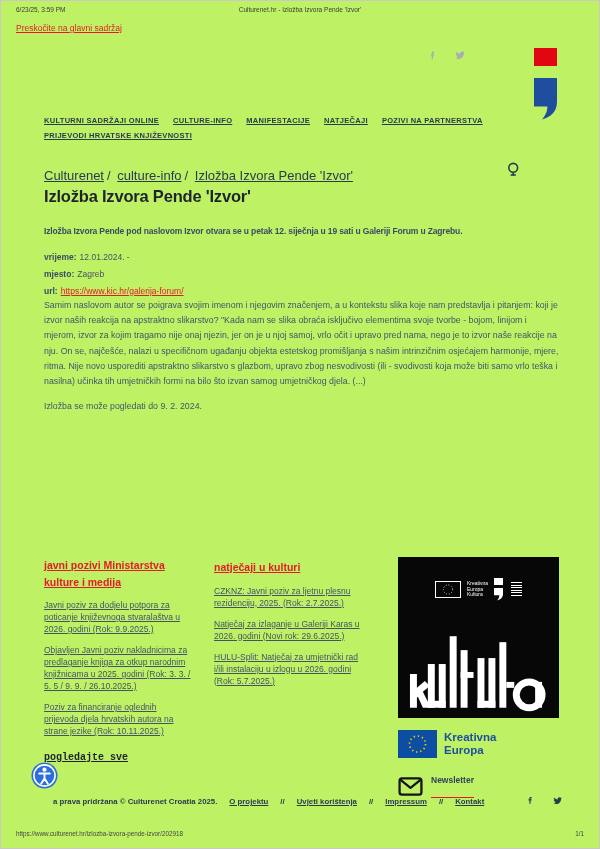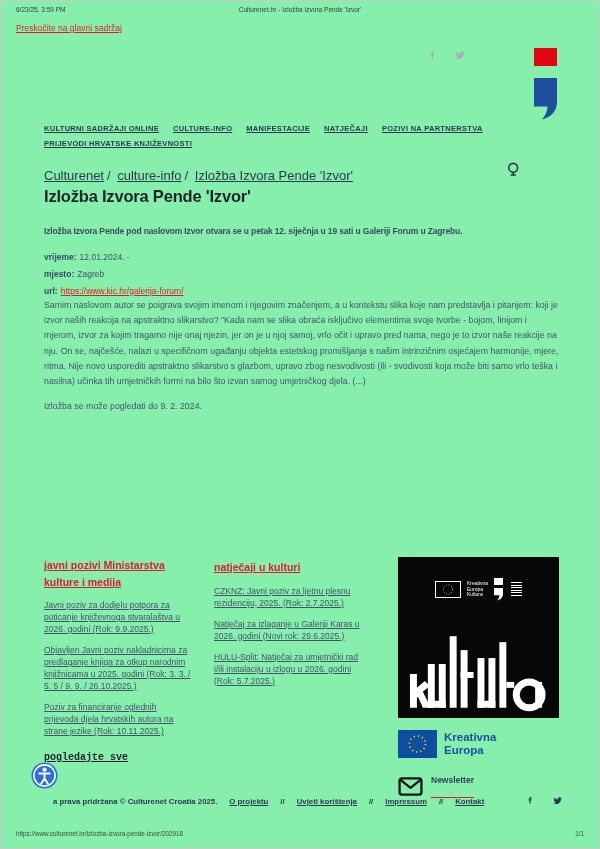--- a/index.html
+++ b/index.html
@@ -1,39 +1,39 @@
 <!DOCTYPE html>
 <html lang="hr"><head>
 <meta charset="utf-8">
 <style>
   html,body{margin:0;padding:0;background:#ffffff;}
   *{box-sizing:border-box;}
   .page{
-    position:relative;width:600px;height:849px;background:#86efac;
+    position:relative;width:600px;height:849px;background:#bef264;
     border:1px solid #c9c9c9;overflow:hidden;
     font-family:"Liberation Sans", sans-serif;color:#44536a;
   }
   a{cursor:pointer;}
   
   .print-header{position:absolute;top:5px;left:0;width:100%;height:12px;font-size:6.5px;color:#3a3a3a;}
   .print-datetime{position:absolute;left:15px;top:0;}
   .print-doctitle{position:absolute;left:50%;transform:translateX(-50%);top:0;white-space:nowrap;}
   .print-footer{position:absolute;top:829px;left:0;width:100%;font-size:6.3px;color:#454545;}
   .print-url{position:absolute;left:15px;top:0;}
   .print-page-num{position:absolute;right:15px;top:0;}
   
   .skip-link{position:absolute;top:22px;left:15px;font-size:8.5px;color:#e8182c;text-decoration:underline;}
   
   .header-social{position:absolute;top:48px;left:427px;display:flex;gap:15px;align-items:center;color:#a6adb5;}
   .header-social svg{display:block;}
   .logo{position:absolute;top:47px;left:533px;width:23px;}
   .logo-red{width:23px;height:18px;background:#e20613;}
   .logo-comma{margin-top:12px;display:block;}
   
-  .main-nav{position:absolute;top:121px;left:43px;width:515px;display:flex;flex-wrap:wrap;column-gap:14px;row-gap:1px;}
+  .main-nav{position:absolute;top:113px;left:43px;width:515px;display:flex;flex-wrap:wrap;column-gap:14px;row-gap:1px;}
   .main-nav a{font-size:7.5px;font-weight:700;letter-spacing:.3px;color:#2b3a50;text-decoration:underline;text-transform:uppercase;line-height:14px;white-space:nowrap;}
   
   .breadcrumb{position:absolute;top:167px;left:43px;font-size:13px;color:#2b3a50;}
   .breadcrumb a{color:#2b3a50;text-decoration:underline;}
   .crumb-sep{margin:0 3px;text-decoration:none;color:#2b3a50;}
   .search-btn{position:absolute;top:161px;left:506px;color:#2b3a50;}
   
   .article-title{position:absolute;top:186px;left:43px;margin:0;font-size:16.5px;font-weight:800;letter-spacing:-.2px;color:#1e232c;}
   .article-lead{position:absolute;top:224px;left:43px;width:517px;margin:0;font-size:8.5px;font-weight:700;letter-spacing:-.15px;color:#3c4b63;line-height:12px;}
   .article-meta{position:absolute;top:251px;left:43px;font-size:8.5px;line-height:11px;}

